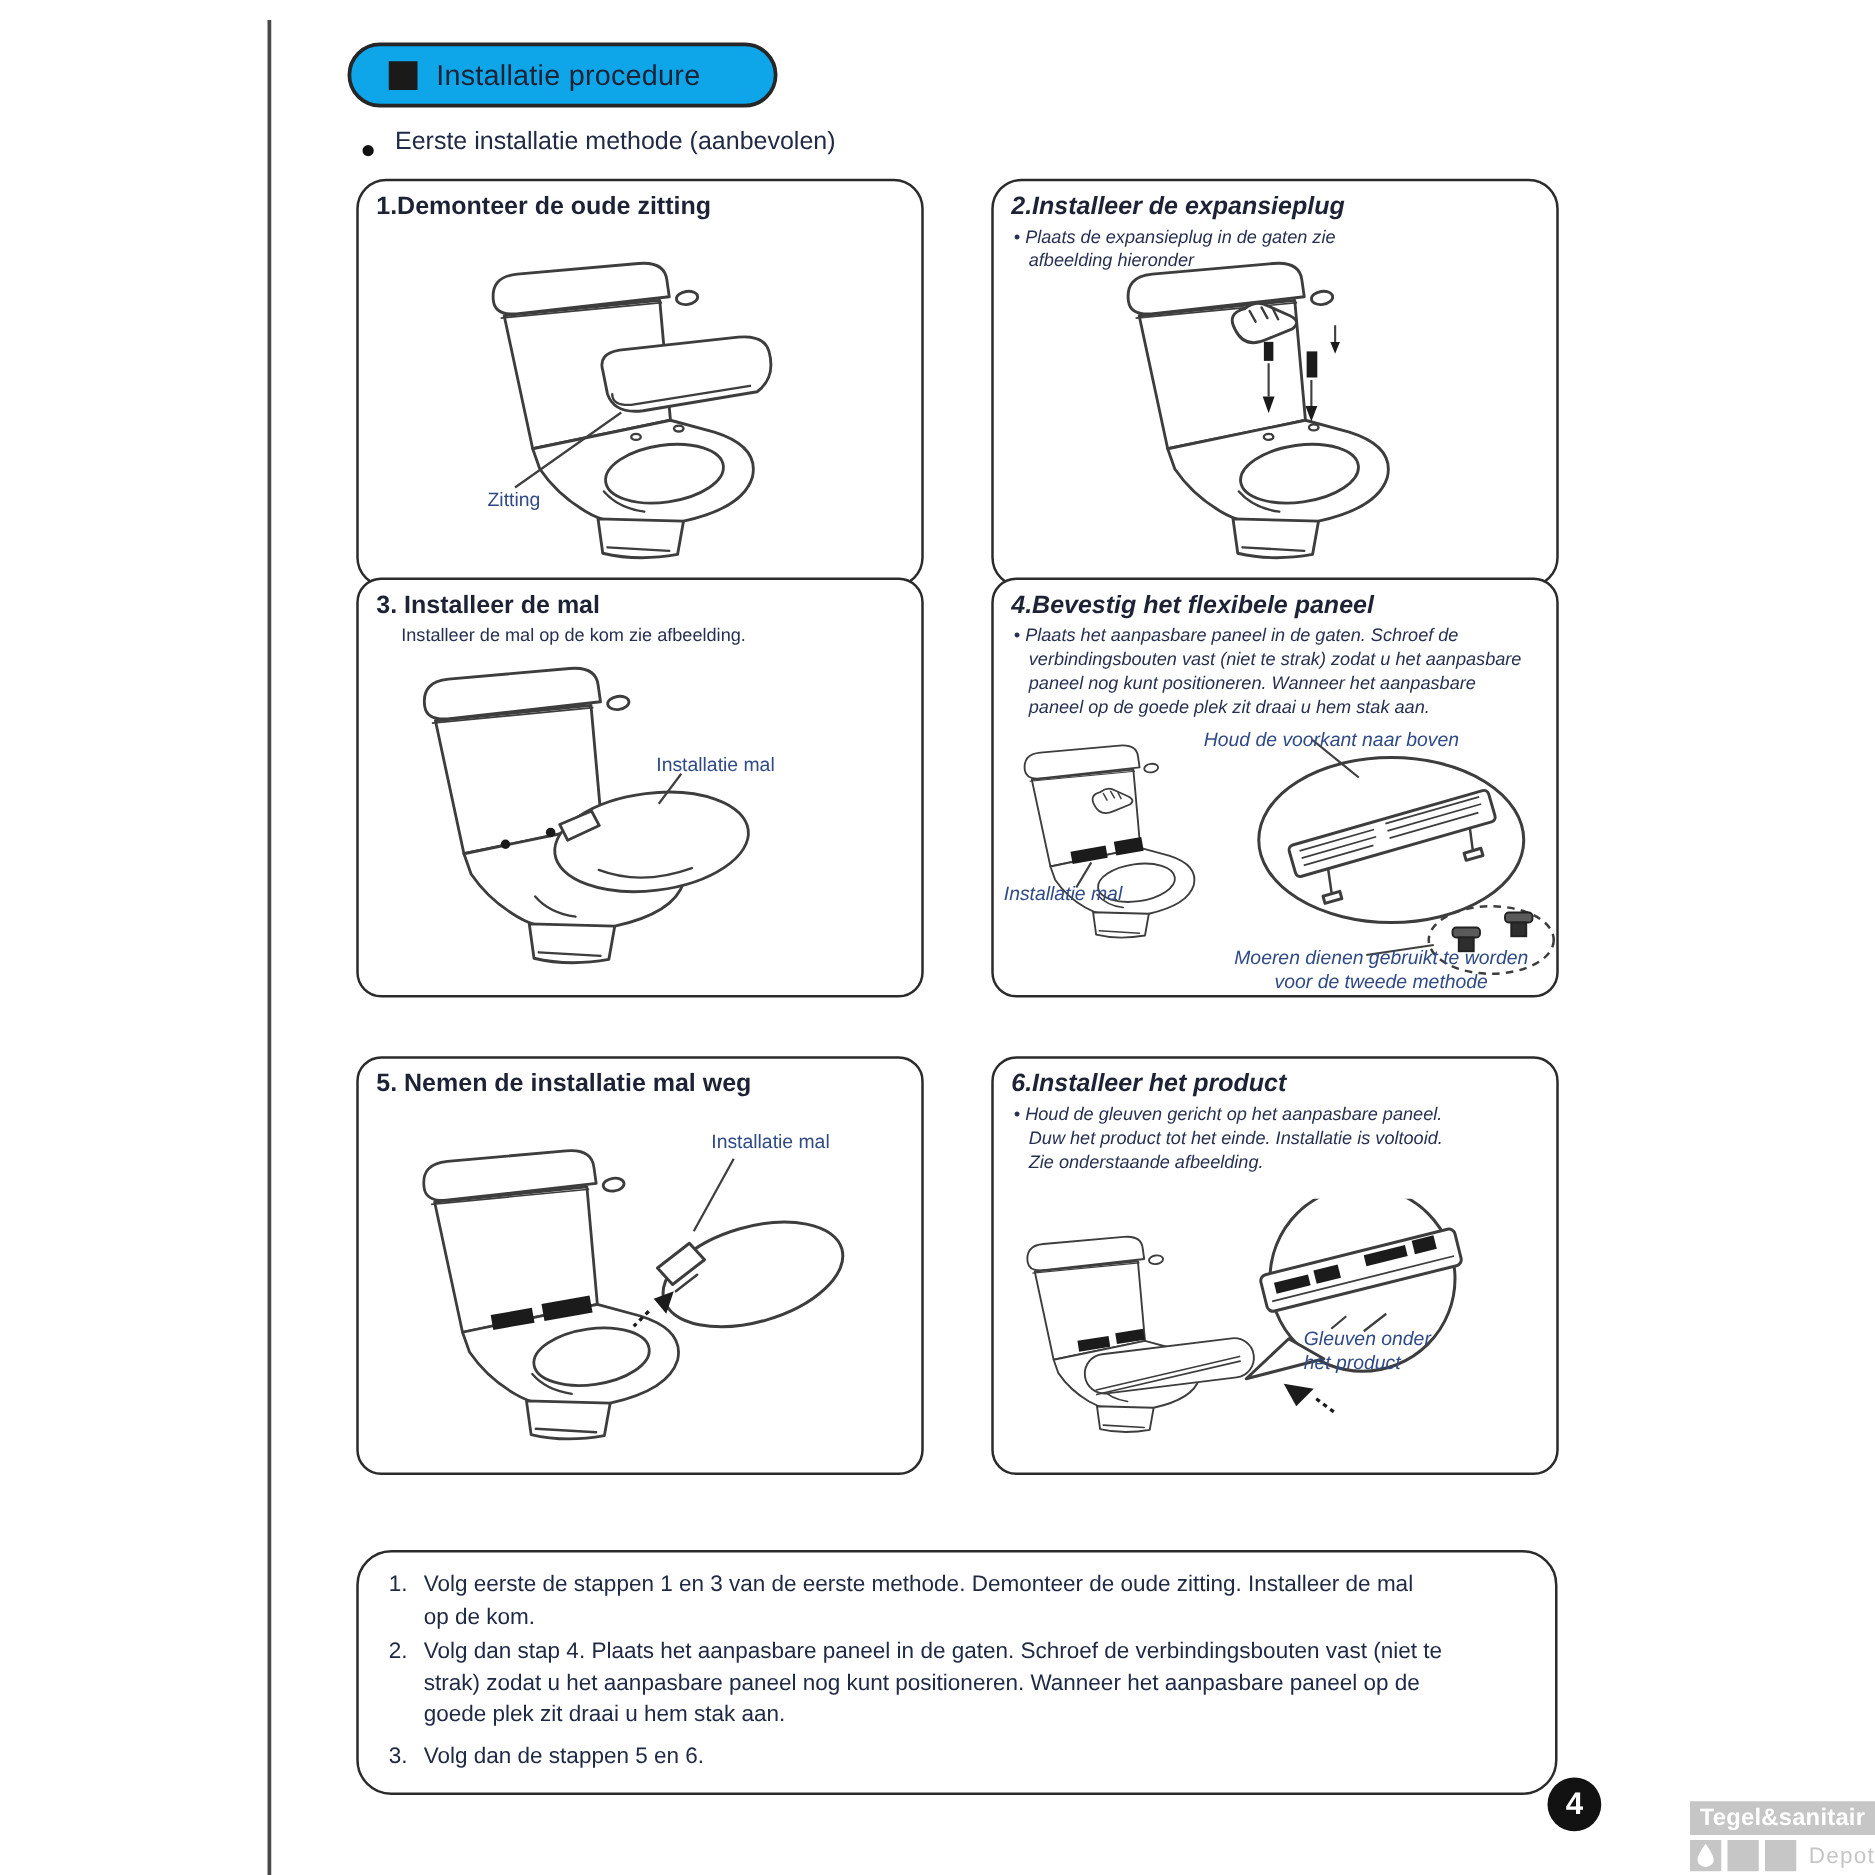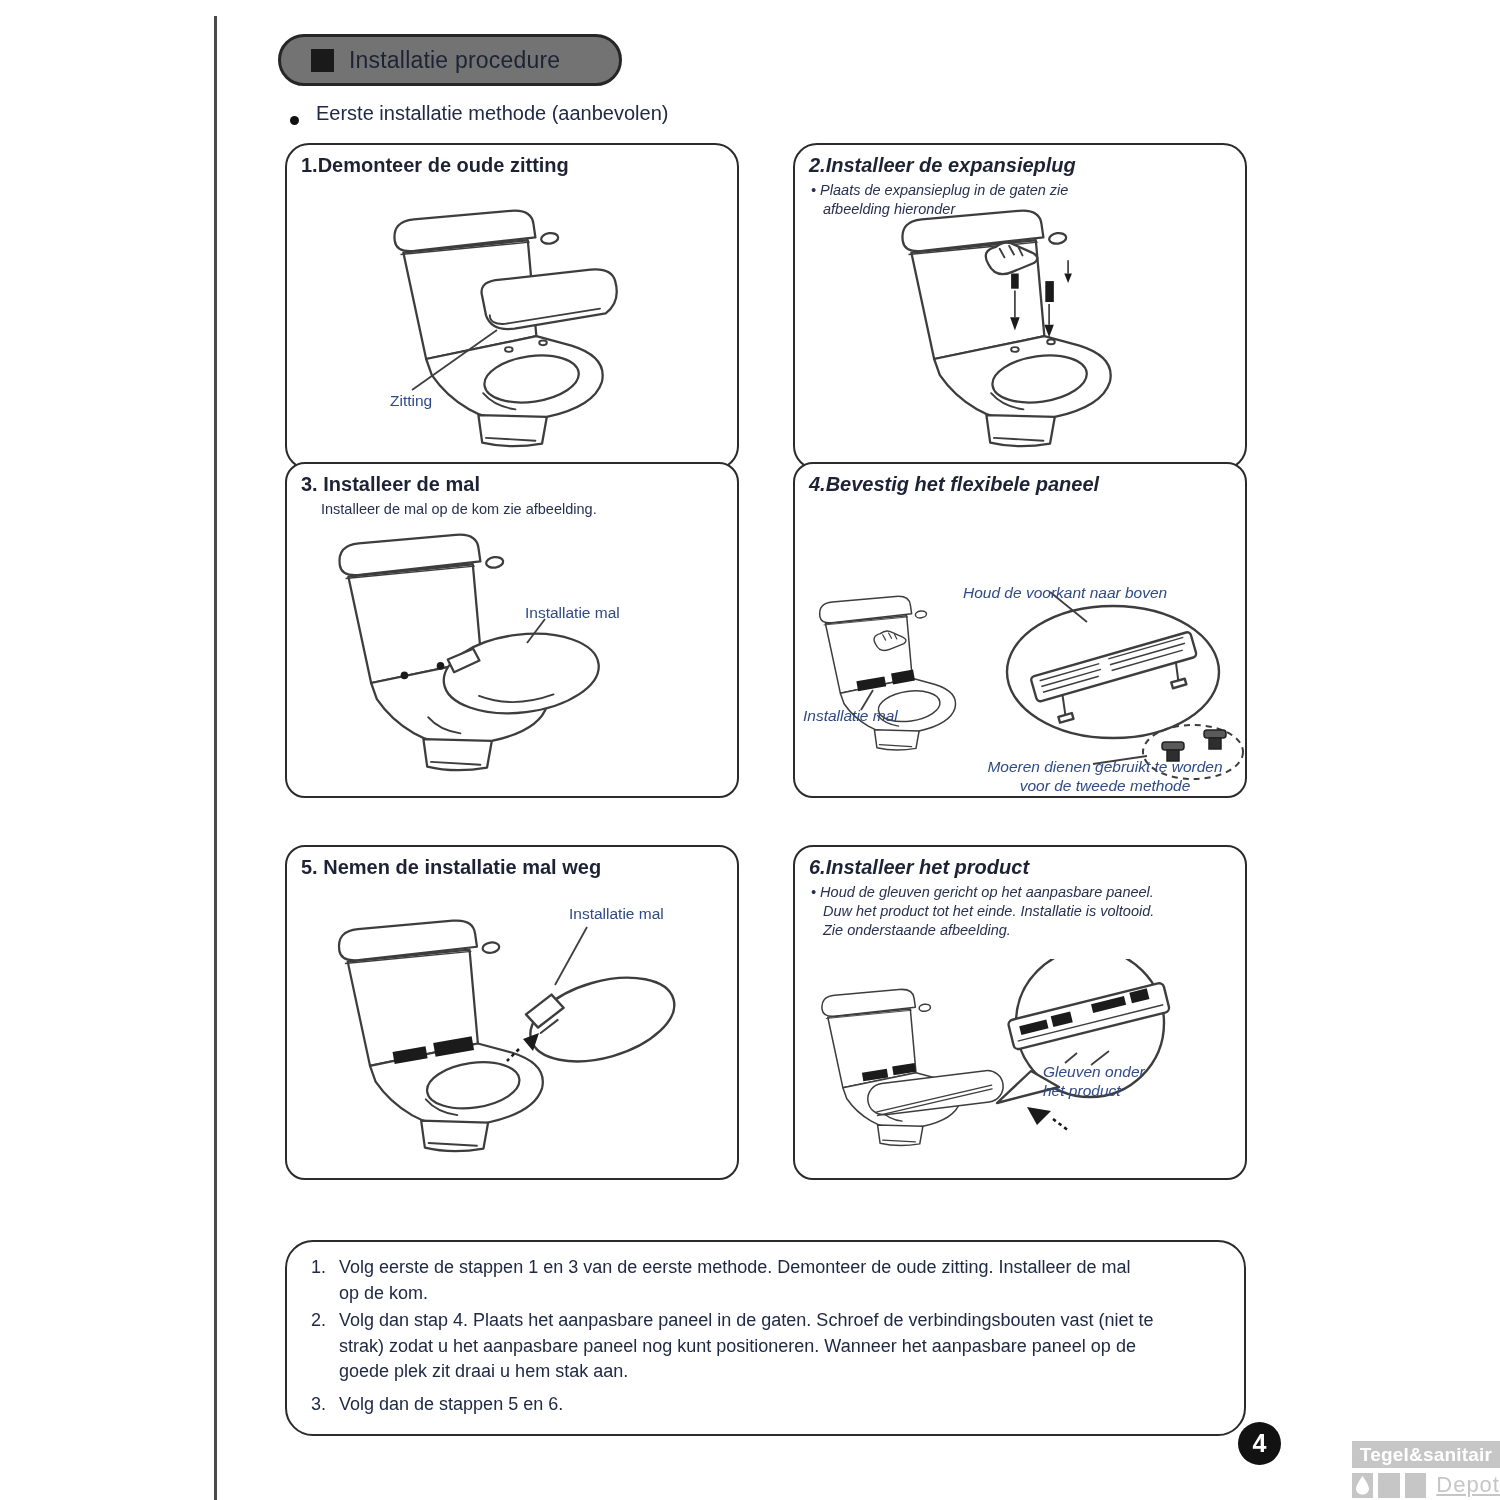--- a/index.html
+++ b/index.html
@@ -5,21 +5,21 @@
   html,body { margin:0; padding:0; background:#fff; }
   .page {
     position:relative; width:1500px; height:1500px; margin:0 auto;
     background:#ffffff; overflow:hidden;
     font-family:"Liberation Sans", sans-serif; color:#1e2438;
   }
   .vrule { position:absolute; left:214px; top:16px; width:3px; height:1484px; background:#4a4a4a; }
 
   
   .title-pill { position:absolute; left:278px; top:34px; width:338px; height:46px;
-    border:3px solid #262626; border-radius:26px; display:flex; align-items:center; background:#737373; }
+    border:3px solid #262626; border-radius:26px; display:flex; align-items:center; background:#0ea5e9; }
   .title-sq { width:23px; height:23px; background:#1a1a1a; margin-left:30px; flex:0 0 auto; }
   .title-text { margin-left:15px; font-size:23px; color:#1d2335; letter-spacing:0.2px; }
 
   
   .mhead { position:absolute; display:flex; align-items:flex-end; color:#202a45; }
   .mhead .dot { border-radius:50%; background:#111; flex:0 0 auto; }
   .mhead1 { left:290px; top:102px; font-size:20px; }
   .mhead1 .dot { width:9px; height:9px; margin:7px 17px 0 0; }
   .mhead2 { left:290px; top:1193px; font-size:25px; }
   .mhead2 .dot { width:10px; height:10px; margin:10px 18px 0 0; }
@@ -63,21 +63,21 @@
 
   
   .page-badge { position:absolute; left:1238px; top:1422px; width:43px; height:43px; border-radius:50%;
     background:#121212; color:#fff; font-size:25px; font-weight:700;
     display:flex; align-items:center; justify-content:center; }
   .logo { position:absolute; left:1352px; top:1441px; width:148px; }
   .logo-banner { height:27px; background:#c6c6c6; color:#ffffff; font-weight:700; font-size:19px;
     display:flex; align-items:center; justify-content:center; letter-spacing:0.2px; }
   .logo-row { display:flex; align-items:center; gap:5px; margin-top:4px; }
   .logo-sq { width:25px; height:25px; background:#c6c6c6; display:flex; align-items:center; justify-content:center; }
-  .logo-depot { color:#c6c6c6; font-size:22px; letter-spacing:1px; margin-left:5px;text-decoration:underline; }
+  .logo-depot { color:#c6c6c6; font-size:18px; letter-spacing:1px; margin-left:5px; }
 </style>
 </head>
 <body>
 
 <svg width="0" height="0" style="position:absolute" aria-hidden="true">
   <defs>
     <g id="toilet-sym">
       <path class="ln" d="M24,36 Q21,15 44,13 L146,4 Q168,2 170,18 L172,32 L47,46 Q26,49 24,36 Z"></path>
       <ellipse class="ln" cx="187" cy="33" rx="9" ry="5.5" transform="rotate(-8 187 33)"></ellipse>
       <path class="ln" d="M33,48 L164,35 L173,136 L57,160 Z"></path>
@@ -163,20 +163,24 @@
           <path class="lnf" d="M168,168 q34,18 78,8"></path>
         </g>
       </g>
       <path class="lead" d="M258,100 L240,124"></path>
     </svg>
     <span class="ill-label" style="left:238px; top:140px">Installatie mal</span>
   </div>
 
   <div class="panel p4">
     <div class="p-title">4.Bevestig het flexibele paneel</div>
+    <div class="p-sub bulleted">Plaats het aanpasbare paneel in de gaten. Schroef de
+verbindingsbouten vast (niet te strak) zodat u het aanpasbare
+paneel nog kunt positioneren. Wanneer het aanpasbare
+paneel op de goede plek zit draai u hem stak aan.</div>
     <svg class="ill" style="top:116px" width="450" height="214" viewBox="0 0 450 214">
       <g transform="translate(10,14) scale(0.62)">
         <use href="#toilet-sym" xlink:href="#toilet-sym"></use>
         <use href="#bowl-inner" xlink:href="#bowl-inner"></use>
         <use href="#hand-sym" xlink:href="#hand-sym" transform="translate(112,62) scale(0.95)"></use>
         <rect class="blk" x="84" y="138" width="46" height="16" transform="rotate(-10 100 146)"></rect>
         <rect class="blk" x="140" y="126" width="36" height="18" transform="rotate(-10 152 134)"></rect>
       </g>
       <ellipse class="ln" cx="318" cy="92" rx="106" ry="66"></ellipse>
       <g transform="rotate(-16 318 88)">

